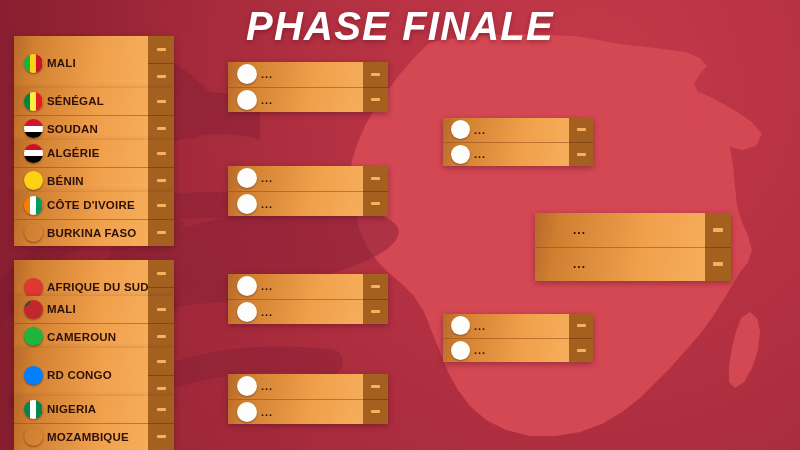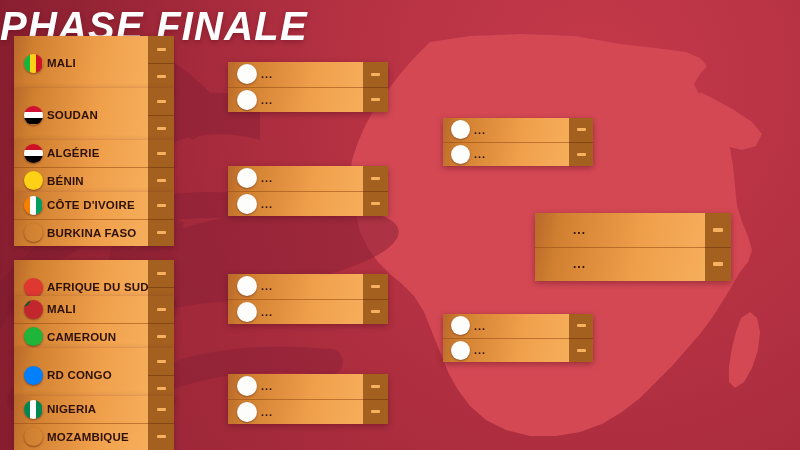--- a/index.html
+++ b/index.html
@@ -17,21 +17,21 @@
       radial-gradient(circle at 74% 18%, #c4394a 0%, #b83344 30%, #a92c3d 62%, #9e2838 100%);
   }
   .bg-map{position:absolute;left:0;top:0;width:800px;height:450px;}
   .bg-swirl{position:absolute;left:-40px;top:-20px;width:500px;height:500px;opacity:.55;}
   .bg-vignette{position:absolute;inset:0;
     background:linear-gradient(90deg, rgba(110,20,38,.50) 0%, rgba(110,20,38,.12) 22%, rgba(0,0,0,0) 45%);
   }
 
   
   .title{
-    position:absolute;left:0;right:0;top:4px;
+    position:absolute;left:0;right:0;top:4px;text-align:center;
     color:#ffffff;font-weight:bold;font-style:italic;
     font-size:40px;letter-spacing:1.2px;
     text-shadow:0 2px 5px rgba(90,10,25,.45);
     white-space:nowrap;
   }
 
   
   .match{position:absolute;display:flex;
     filter:drop-shadow(0 2px 3px rgba(80,12,26,.45));}
   .match .rows{display:flex;flex-direction:column;flex:1 1 auto;
@@ -164,20 +164,32 @@
           <i class="dash"></i>
         </div>
     </div>
   </div>
 
   <div class="match r16" style="top:88px">
     <div class="rows">
       <div class="row">
         <span class="flagwrap">
             <span class="flag" style="width:19px;height:19px">
+              <span class="f-v3">
+                <i style="background:#00853f"></i>
+                <i style="background:#fdef42"></i>
+                <i style="background:#e31b23"></i>
+              </span>
+            </span>
+          </span>
+        <span class="tname">SÉNÉGAL</span>
+      </div>
+      <div class="row">
+        <span class="flagwrap">
+            <span class="flag" style="width:19px;height:19px">
               <span class="f-h3">
                 <i style="background:#d21034"></i>
                 <i style="background:#ffffff"></i>
                 <i style="background:#000000"></i>
               </span>
             </span>
           </span>
         <span class="tname">SOUDAN</span>
       </div>
     </div>

